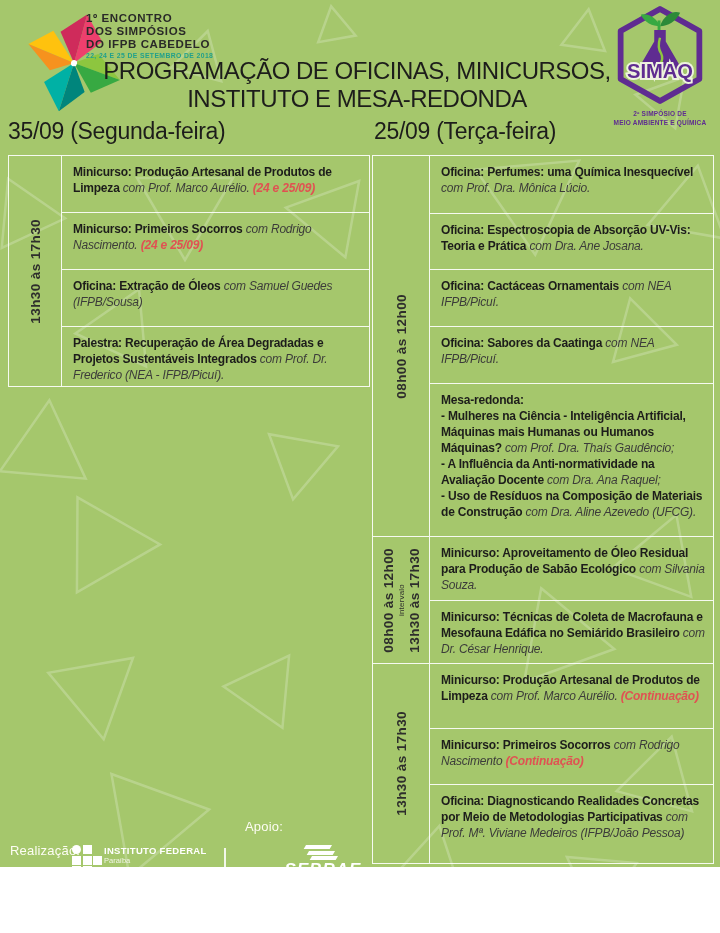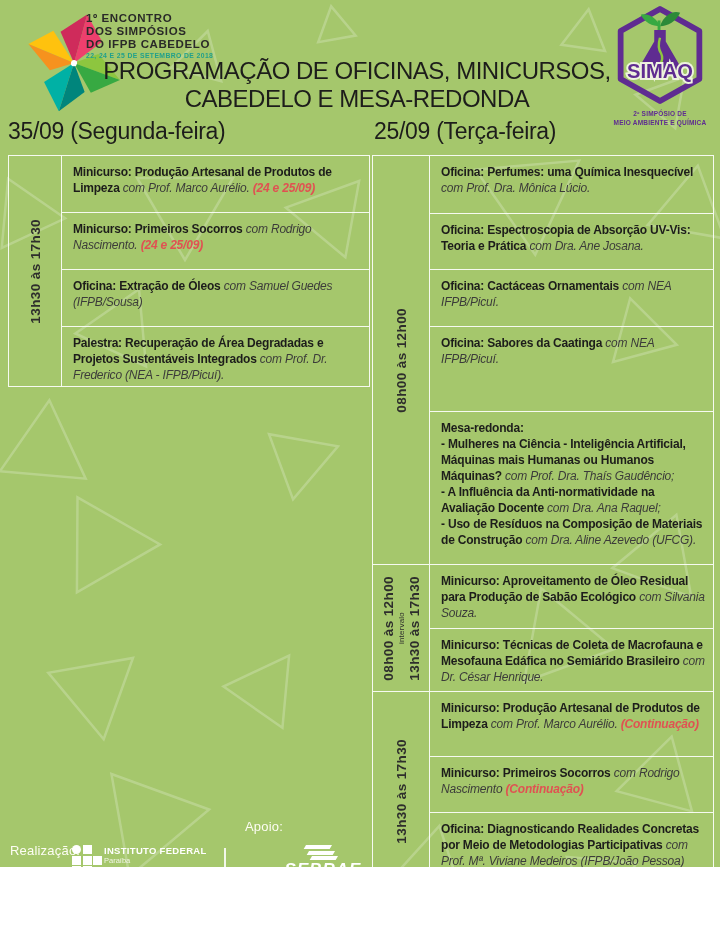--- a/index.html
+++ b/index.html
@@ -160,21 +160,21 @@
     <div class="event-title">
         <div>1º ENCONTRO</div>
         <div>DOS SIMPÓSIOS</div>
         <div>DO IFPB CABEDELO</div>
       </div>
     <div class="event-dates">22, 24 E 25 DE SETEMBRO DE 2018</div>
   </div>
 
   <div class="layer main-title">
     <div>PROGRAMAÇÃO DE OFICINAS, MINICURSOS,</div>
-    <div>CABEDELO E MESA-REDONDA</div>
+    <div>INSTITUTO E MESA-REDONDA</div>
   </div>
 
   <div class="layer simaq">
     <svg width="96" height="100" viewBox="0 0 100 104">
       <path d="M50 4 L91 27 L91 77 L50 100 L9 77 L9 27 Z" fill="none" stroke="#5f2c91" stroke-width="6" stroke-linejoin="round"></path>
       <g>
         <path d="M50 22 C46 12 36 8 30 10 C34 18 42 22 50 22 Z" fill="#37a942"></path>
         <path d="M50 22 C54 10 64 5 71 8 C67 17 58 22 50 22 Z" fill="#2c8a38"></path>
         <path d="M49 30 L49 16" stroke="#37a942" stroke-width="3" fill="none"></path>
       </g>
@@ -223,21 +223,21 @@
           </div>
           <div class="cell" style="height: 56px;">
             <div><span class="t">Oficina: Espectroscopia de Absorção UV-Vis: Teoria e Prática</span> <span class="s">com Dra. Ane Josana.</span></div>
           </div>
           <div class="cell" style="height: 57px;">
             <div><span class="t">Oficina: Cactáceas Ornamentais</span> <span class="s">com NEA IFPB/Picuí.</span></div>
           </div>
           <div class="cell" style="height: 57px;">
             <div><span class="t">Oficina: Sabores da Caatinga</span> <span class="s">com NEA IFPB/Picuí.</span></div>
           </div>
-          <div class="cell" style="height: 153px; margin-top: 28px;">
+          <div class="cell" style="height: 153px;">
             <div class="t">Mesa-redonda:</div>
             <div><span class="t">- Mulheres na Ciência - Inteligência Artificial, Máquinas mais Humanas ou Humanos Máquinas?</span> <span class="s">com Prof. Dra. Thaís Gaudêncio;</span></div>
             <div><span class="t">- A Influência da Anti-normatividade na Avaliação Docente</span> <span class="s">com Dra. Ana Raquel;</span></div>
             <div><span class="t">- Uso de Resíduos na Composição de Materiais de Construção</span> <span class="s">com Dra. Aline Azevedo (UFCG).</span></div>
           </div>
         </div>
       </div>
       <div class="section">
         <div class="time-cell" style="width: 56px;">
           <div class="time-text">08h00 às 12h00</div>

